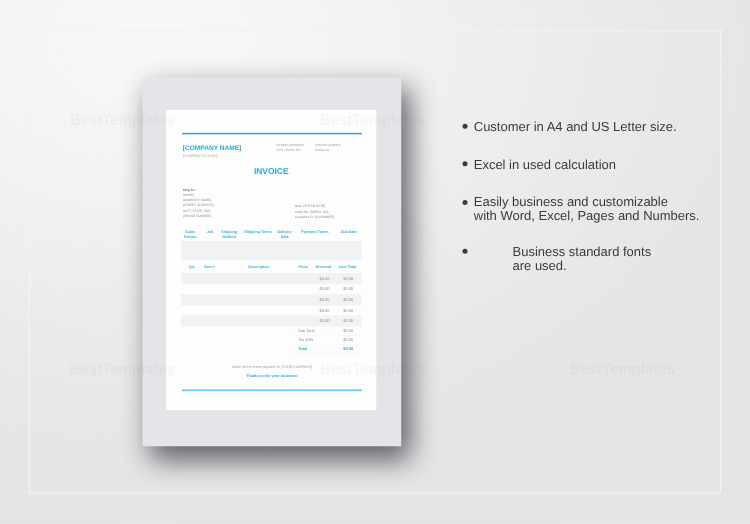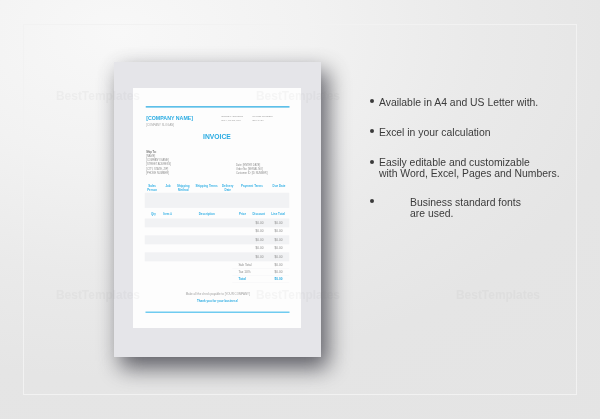--- a/index.html
+++ b/index.html
@@ -136,29 +136,29 @@
             <div class="foot2">Thank you for your business!</div>
             <div class="rule-bot"></div>
           </div>
       </div>
     </div>
   </div>
 
   <div class="bullets" id="bullets">
       <div class="bullet-row">
         <div class="dot" style="left: 370.2px; top: 99.1px;"></div>
-        <div class="btxt" style="top: 96.8px;">Available in A4 and US Letter with.</div>
+        <div class="btxt" style="top: 96.8px;">Customer in A4 and US Letter size.</div>
       </div>
       <div class="bullet-row">
         <div class="dot" style="left: 370.2px; top: 129.2px;"></div>
-        <div class="btxt" style="top: 126.9px;">Excel in your calculation</div>
+        <div class="btxt" style="top: 126.9px;">Excel in used calculation</div>
       </div>
       <div class="bullet-row">
         <div class="dot" style="left: 370.2px; top: 159.7px;"></div>
-        <div class="btxt" style="top: 157px;">Easily editable and customizable
+        <div class="btxt" style="top: 157px;">Easily business and customizable
 with Word, Excel, Pages and Numbers.</div>
       </div>
       <div class="bullet-row">
         <div class="dot" style="left: 370.2px; top: 199.2px;"></div>
         <div class="btxt" style="top: 196.8px; margin-left: 31px;">Business standard fonts
 are used.</div>
       </div>
     </div>
 
   <div id="watermarks">

